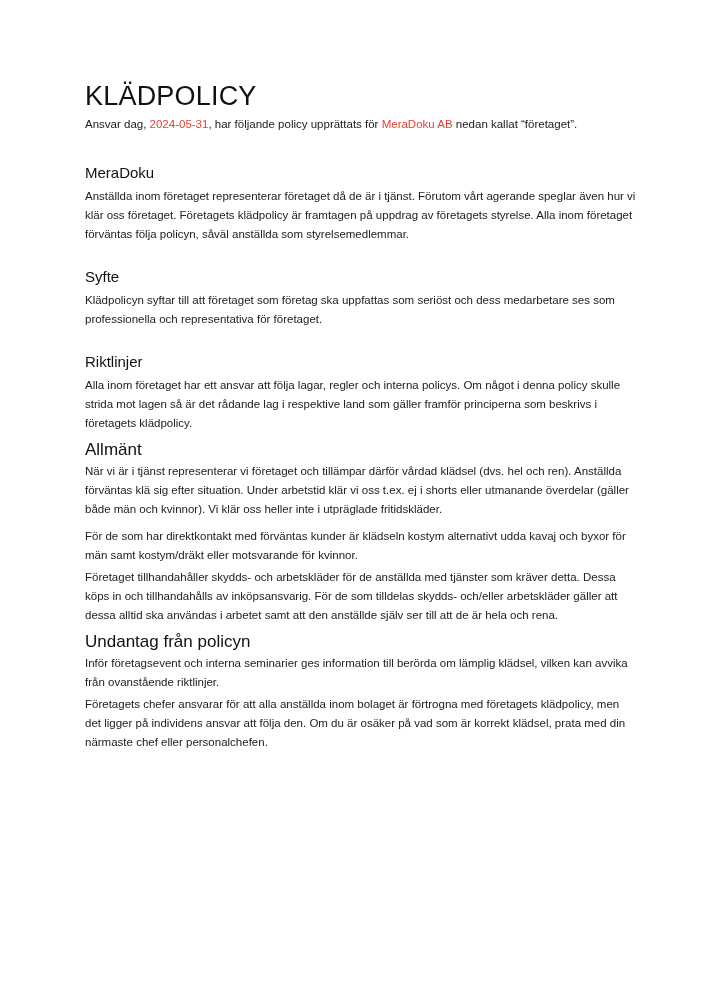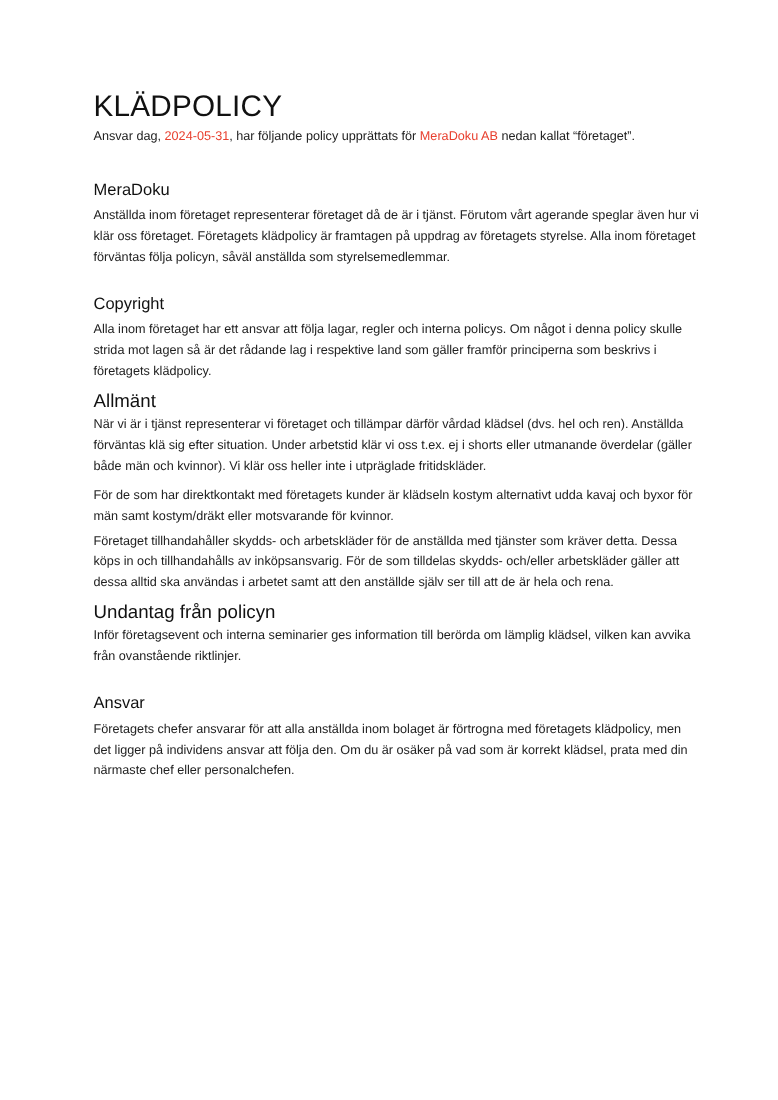--- a/index.html
+++ b/index.html
@@ -81,43 +81,46 @@
 
     <h1 class="doc-title">KLÄDPOLICY</h1>
 
     <p class="intro"><span>Ansvar dag, </span><span class="red">2024-05-31</span><span>, har följande policy upprättats för </span><span class="red">MeraDoku AB</span><span> nedan kallat “företaget”.</span></p>
 
     <section class="sec sec-first">
       <h2 class="h1">MeraDoku</h2>
       <p>Anställda inom företaget representerar företaget då de är i tjänst. Förutom vårt agerande speglar även hur vi klär oss företaget. Företagets klädpolicy är framtagen på uppdrag av företagets styrelse. Alla inom företaget förväntas följa policyn, såväl anställda som styrelsemedlemmar.</p>
     </section>
 
+    <section class="sec">
+      <h2 class="h1">Syfte</h2>
+      <p>Klädpolicyn syftar till att företaget som företag ska uppfattas som seriöst och dess medarbetare ses som professionella och representativa för företaget.</p>
+    </section>
 
     <section class="sec">
-      <h2 class="h1">Copyright</h2>
+      <h2 class="h1">Riktlinjer</h2>
       <p>Alla inom företaget har ett ansvar att följa lagar, regler och interna policys. Om något i denna policy skulle strida mot lagen så är det rådande lag i respektive land som gäller framför principerna som beskrivs i företagets klädpolicy.</p>
     </section>
 
     <section class="sec">
       <h3 class="h2">Allmänt</h3>
       <p>När vi är i tjänst representerar vi företaget och tillämpar därför vårdad klädsel (dvs. hel och ren). Anställda förväntas klä sig efter situation. Under arbetstid klär vi oss t.ex. ej i shorts eller utmanande överdelar (gäller både män och kvinnor). Vi klär oss heller inte i utpräglade fritidskläder.</p>
-      <p>För de som har direktkontakt med företagets kunder är klädseln kostym alternativt udda kavaj och byxor för män samt kostym/dräkt eller motsvarande för kvinnor.</p>
+      <p>För de som har direktkontakt med förväntas kunder är klädseln kostym alternativt udda kavaj och byxor för män samt kostym/dräkt eller motsvarande för kvinnor.</p>
     </section>
 
     <section class="sec">
       <p>Företaget tillhandahåller skydds- och arbetskläder för de anställda med tjänster som kräver detta. Dessa köps in och tillhandahålls av inköpsansvarig. För de som tilldelas skydds- och/eller arbetskläder gäller att dessa alltid ska användas i arbetet samt att den anställde själv ser till att de är hela och rena.</p>
     </section>
 
     <section class="sec">
       <h3 class="h2">Undantag från policyn</h3>
       <p>Inför företagsevent och interna seminarier ges information till berörda om lämplig klädsel, vilken kan avvika från ovanstående riktlinjer.</p>
     </section>
 
     <section class="sec">
-      <h2 class="h1">Ansvar</h2>
       <p>Företagets chefer ansvarar för att alla anställda inom bolaget är förtrogna med företagets klädpolicy, men det ligger på individens ansvar att följa den. Om du är osäker på vad som är korrekt klädsel, prata med din närmaste chef eller personalchefen.</p>
     </section>
 
   </div>
 
   <div class="footer-pagenum">1(1)</div>
   <div class="footer-copy">
     <div>Copyright DokuMera</div>
     <div>DM 4494 V 0.54</div>
   </div>

